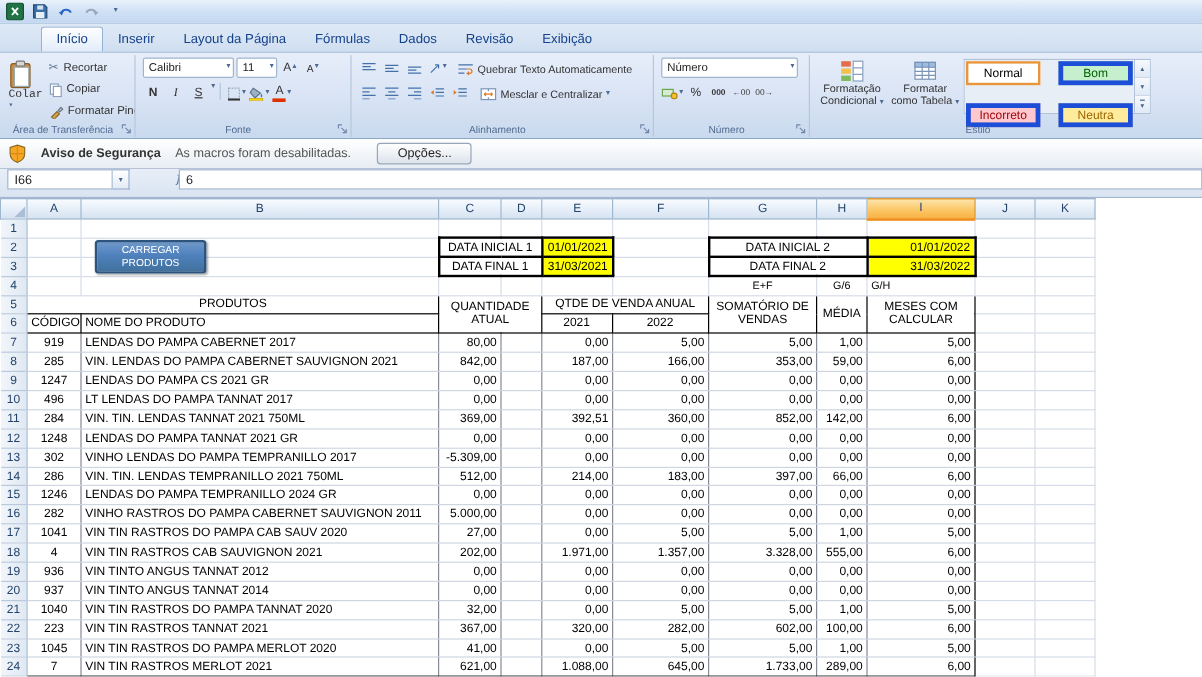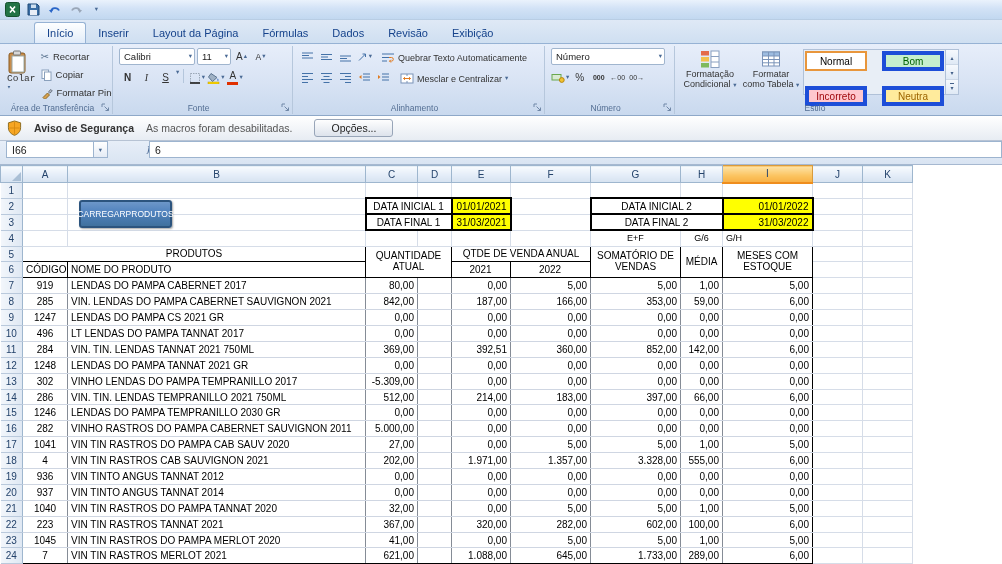--- a/index.html
+++ b/index.html
@@ -103,21 +103,21 @@
   td.th { border:1px solid #000; background:#fff; text-align:center; line-height:1.05; }
   td.th.wrap { white-space:normal; }
   td.thl { text-align:left; padding-left:3px; }
   td.dv { border-right:1px solid #858c96; border-bottom:1px solid #cfd6e2; }
   td.dv.iend { border-right:1px solid #000; }
   tr.lastr td.dv { border-bottom:1px solid #000; }
   td.code { text-align:center; }
   td.pname { text-align:left; padding-left:3px; }
 
   .macro-btn { position:absolute; background:linear-gradient(#6d97c9,#4f81bd 45%,#40719e);
-               border:2px solid #2c547e; border-radius:3px; color:#fff; display:flex; flex-direction:row;
+               border:2px solid #2c547e; border-radius:3px; color:#fff; display:flex; flex-direction:column;
                align-items:center; justify-content:center; font-size:8.5px; line-height:1.25;
                box-shadow:1px 1px 2px rgba(0,0,0,.35); }
   svg { display:block; }
 </style>
 </head>
 <body>
 
 <div class="app">
 
   <div class="titlebar">
@@ -605,21 +605,21 @@
           <td class="filler"></td>
         </tr>
 
         <tr class="r">
           <td class="gutter">5</td>
           <td class="th" colspan="2">PRODUTOS</td>
           <td class="th wrap" colspan="2" rowspan="2">QUANTIDADE ATUAL</td>
           <td class="th" colspan="2">QTDE DE VENDA ANUAL</td>
           <td class="th wrap" rowspan="2">SOMATÓRIO DE VENDAS</td>
           <td class="th" rowspan="2">MÉDIA</td>
-          <td class="th wrap" rowspan="2">MESES COM ESTOQUE</td>
+          <td class="th wrap" rowspan="2">MESES COM CALCULAR</td>
           <td class="g"></td>
             <td class="g"></td>
           <td class="filler"></td>
         </tr>
 
         <tr class="r">
           <td class="gutter">6</td>
           <td class="th thl">CÓDIGO</td>
           <td class="th thl">NOME DO PRODUTO</td>
           <td class="th yellow num">2021</td>
@@ -744,21 +744,21 @@
             <td class="dv num">397,00</td>
             <td class="dv num">66,00</td>
             <td class="dv num iend">6,00</td>
             <td class="g"></td>
             <td class="g"></td>
             <td class="filler"></td>
           </tr>
           <tr class="r">
             <td class="gutter">15</td>
             <td class="dv code">1246</td>
-            <td class="dv pname">LENDAS DO PAMPA TEMPRANILLO 2030 GR</td>
+            <td class="dv pname">LENDAS DO PAMPA TEMPRANILLO 2024 GR</td>
             <td class="dv num">0,00</td>
             <td class="dv"></td>
             <td class="dv num">0,00</td>
             <td class="dv num">0,00</td>
             <td class="dv num">0,00</td>
             <td class="dv num">0,00</td>
             <td class="dv num iend">0,00</td>
             <td class="g"></td>
             <td class="g"></td>
             <td class="filler"></td>

